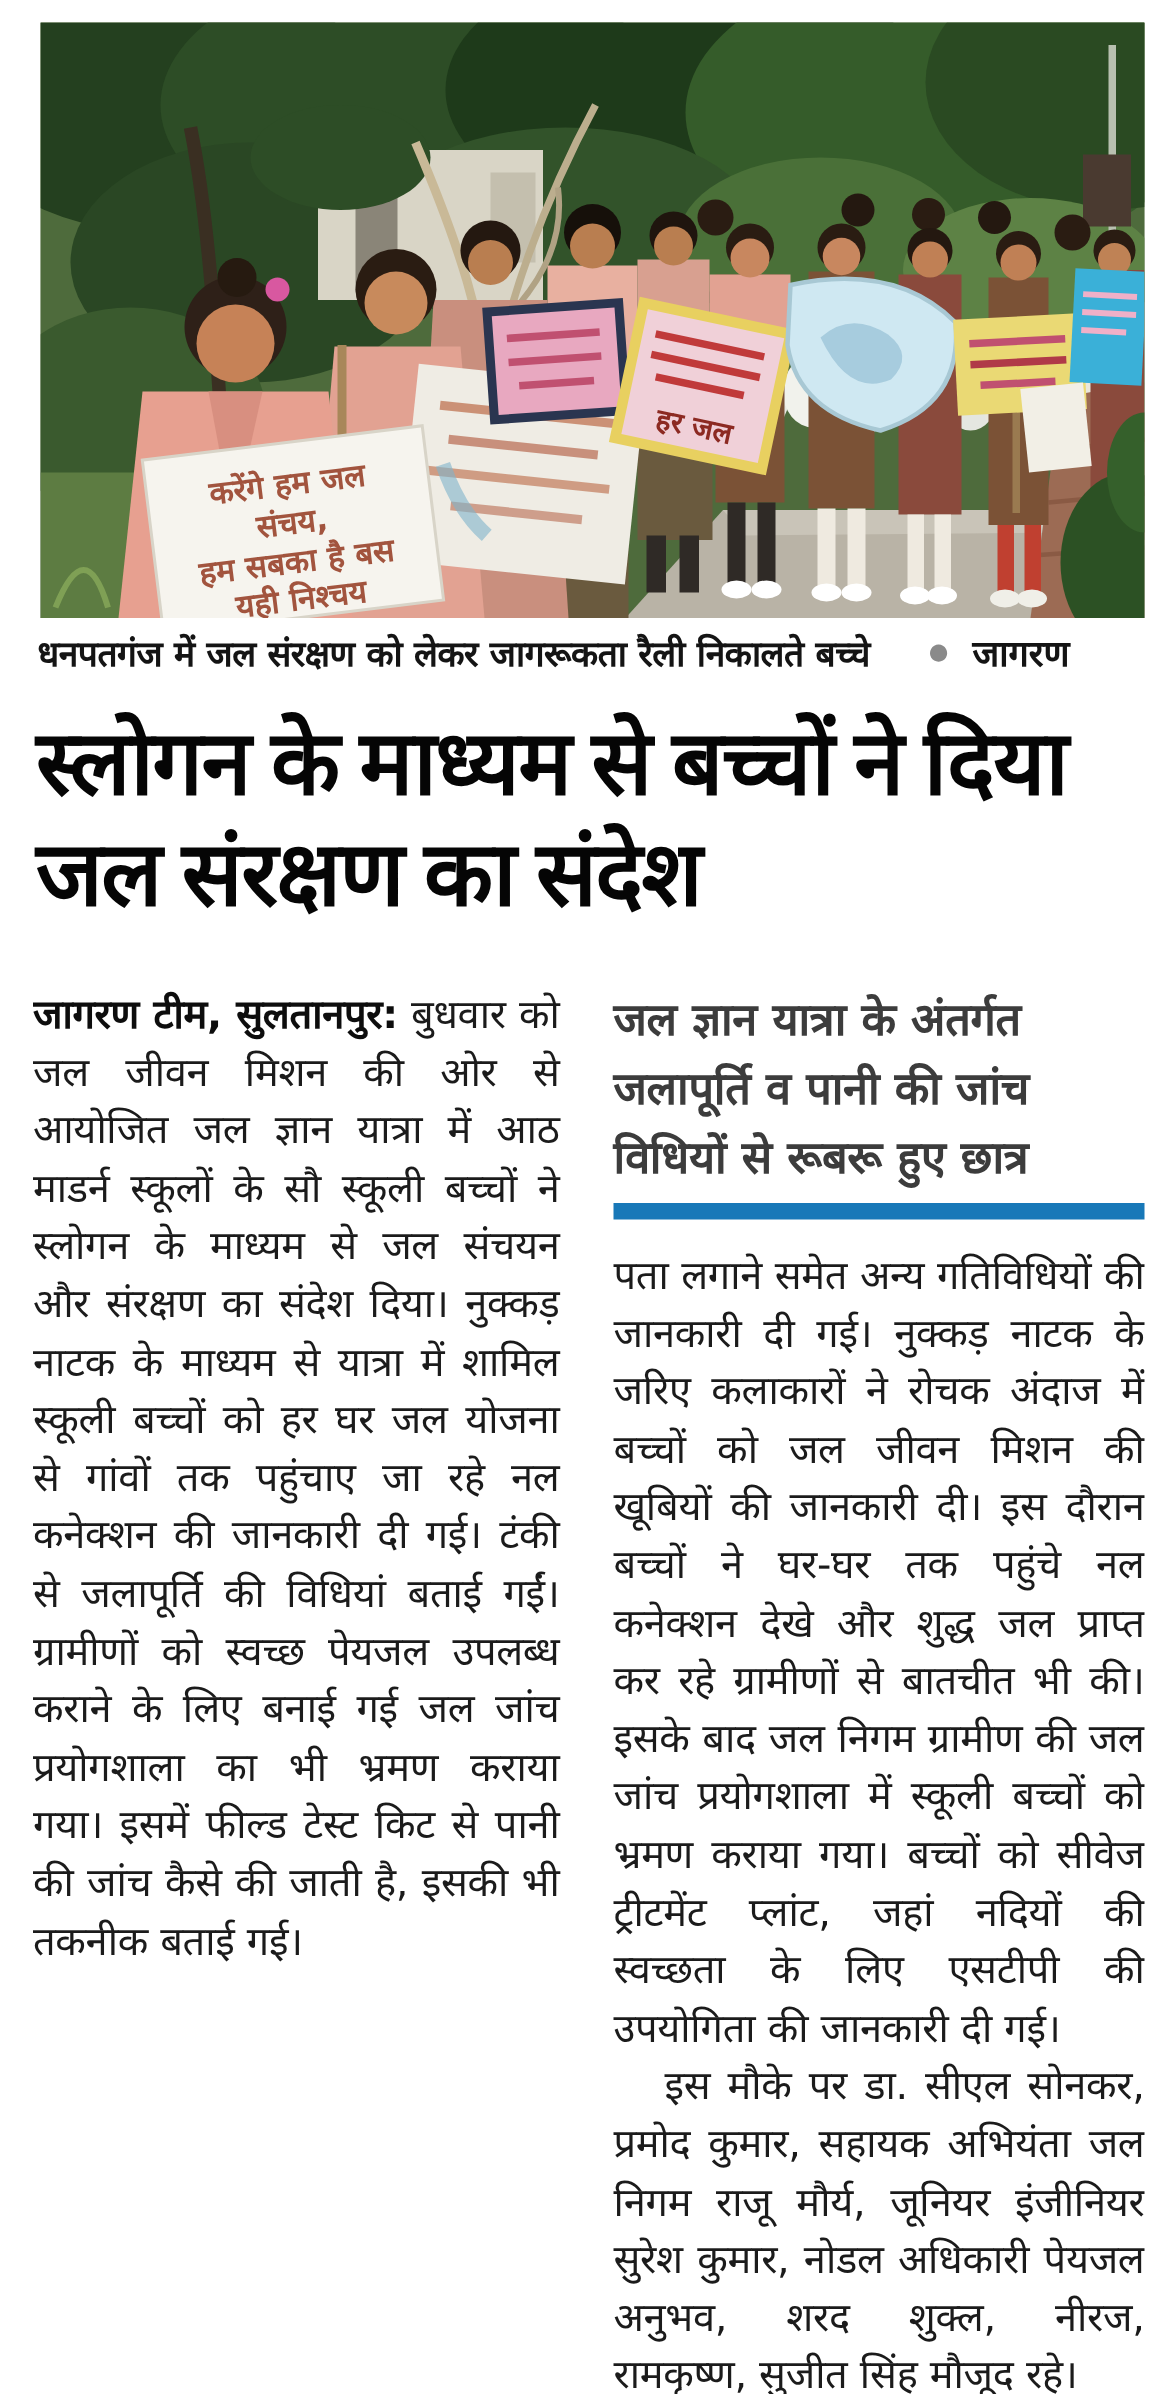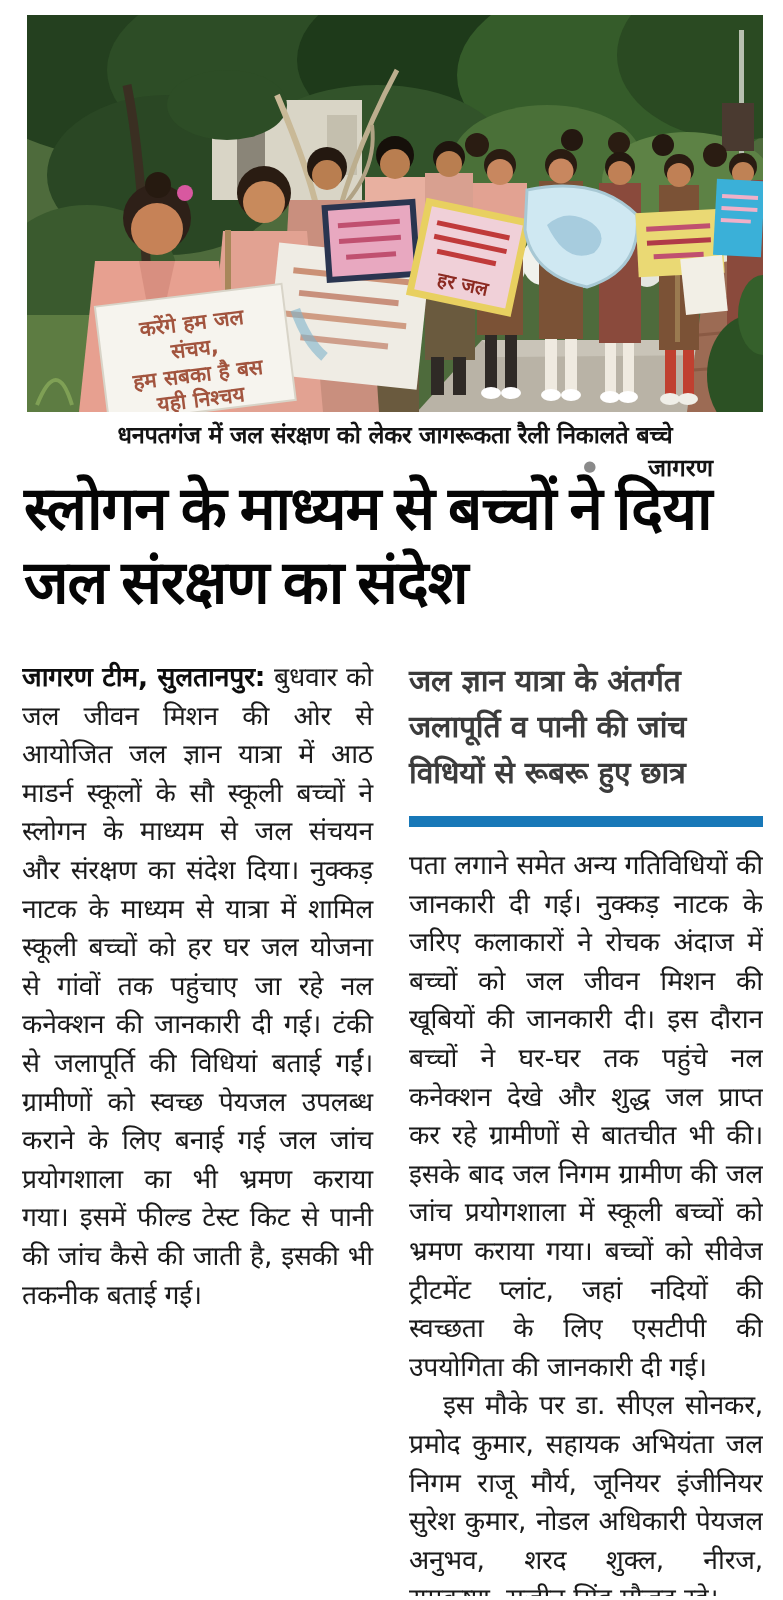--- a/index.html
+++ b/index.html
@@ -13,26 +13,26 @@
   }
   .photo-frame {
     position:absolute; left:27px; top:15px;
     width:736px; height:397px;
     background:#4e6b3c;
     overflow:hidden;
   }
   .photo-frame svg { display:block; width:100%; height:100%; }
   .caption-row {
     position:absolute; left:25px; top:418px; width:740px;
-    display:flex; align-items:center;flex-direction:column;
+    display:flex; align-items:center;
   }
   .caption-text { font-size:23.5px; font-weight:bold; color:#141414; letter-spacing:-0.3px; }
   .credit-group { margin-left:auto; padding-right:52px; display:flex; align-items:center; gap:16px; }
   .credit-bullet { color:#8a8a8a; font-size:15px; line-height:1; }
-  .credit-text { font-size:24px; font-weight:bold; color:#141414;margin-left:36px; }
+  .credit-text { font-size:24px; font-weight:bold; color:#141414; }
   .headline {
     position:absolute; left:24px; top:472px; width:745px;
     font-size:60px; line-height:1.24; font-weight:bold;
     color:#050505; letter-spacing:-1px;font-family:Liberation Serif, serif;
   }
   .columns {
     position:absolute; left:22px; top:658px; width:741px; height:938px;
     display:flex; gap:36px; overflow:hidden;
   }
   .col { text-align:justify; }
@@ -40,21 +40,21 @@
   .col-right { width:354px; }
   .body-p {
     font-size:26.5px; line-height:38.6px; color:#1b1b1b;
     text-align:justify; letter-spacing:-0.2px;
   }
   .body-p.indent { text-indent:34px; }
   .lead-in { font-weight:bold; color:#0d0d0d; }
   .subhead {
     font-size:30px; line-height:46px; font-weight:bold;
     color:#3c3c3c; letter-spacing:-0.2px; text-align:left;
-    margin-bottom:20px;
+    margin-bottom:6px;
   }
   .accent-bar { width:358px; height:11px; margin-bottom:19px; }
 </style>
 </head>
 <body>
 
 <div class="photo-frame">
   <svg viewBox="0 0 736 397">
 
     <rect x="0" y="0" width="736" height="397" fill="#4e6b3c"></rect>

